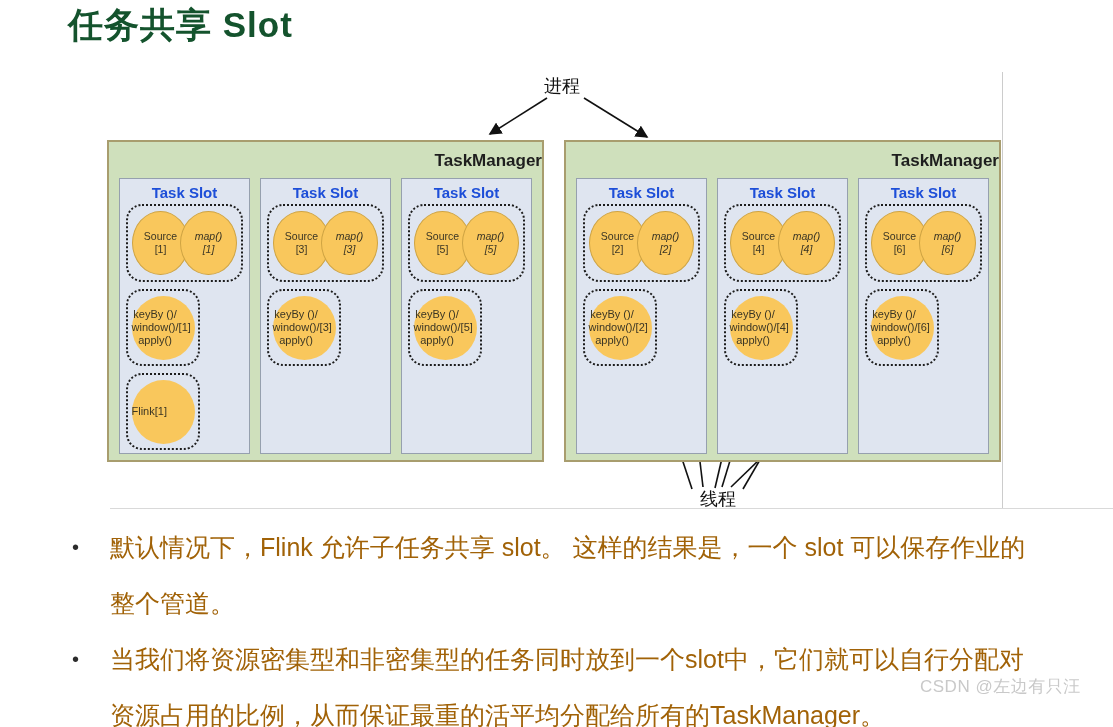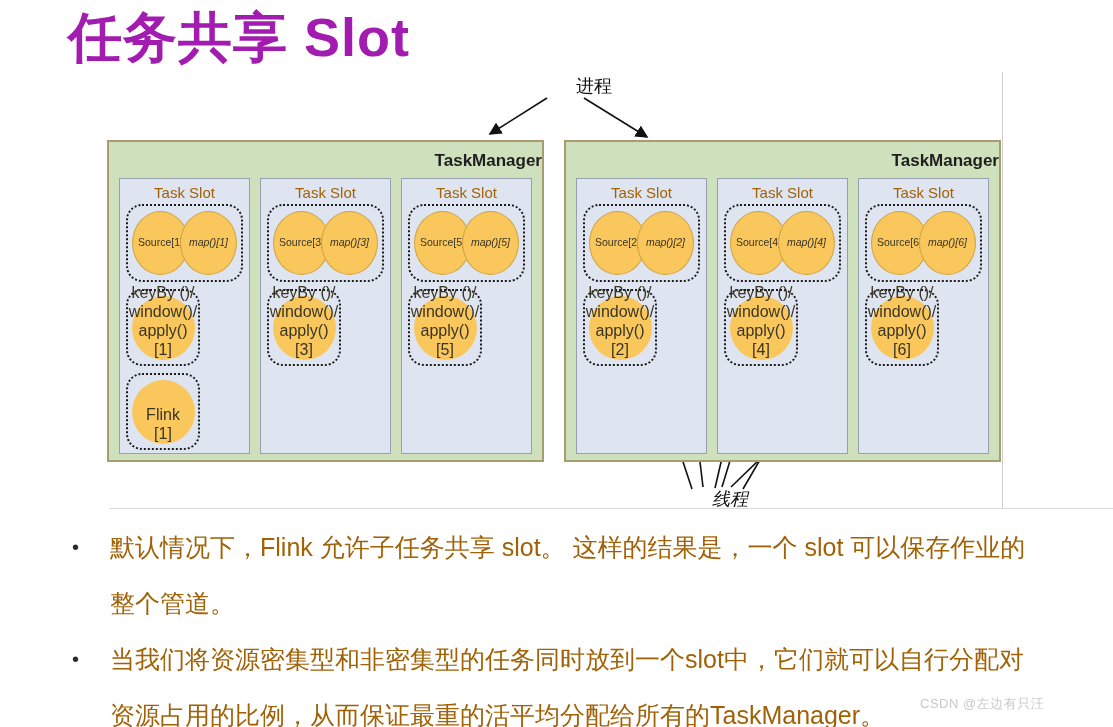--- a/index.html
+++ b/index.html
@@ -1,61 +1,61 @@
 <!DOCTYPE html>
 <html style="--tm-fill: #cfe0bc; --tm-border: #a89d6e; --slot-fill: #dfe5f0; --slot-border: #96a0ae; --task-fill: #f9c75c; --task-border: #cfa443; --dashed-border: #1c1c1c; --arrow: #111111; --watermark: #c9c9c9;"><head>
 <meta charset="utf-8">
 <style>
   html,body{margin:0;padding:0;background:#ffffff;}
   body{width:1113px;height:727px;position:relative;overflow:hidden;
        font-family:"Liberation Sans","DejaVu Sans",sans-serif;color:#2b2b2b;}
   .abs{position:absolute;}
   
-  .slide-title{left:68px;top:2px;font-size:54px;font-weight:bold;color:#a21caf;letter-spacing:1px;}
+  .slide-title{left:68px;top:2px;font-size:35px;font-weight:bold;color:#14532d;letter-spacing:1px;}
   
   .vline{left:1002px;top:72px;width:1px;height:437px;background:#cccccc;}
   .hline{left:110px;top:508px;width:1003px;height:1px;background:#d9d9d9;}
   
-  .anno{font-size:18px;color:#111;margin-left:32px;}
+  .anno{font-size:18px;color:#111;}
   .process-label{left:544px;top:74px;}
-  .thread-label{left:680px;top:487px;font-style:italic;}
+  .thread-label{left:700px;top:487px;}
   
   .tm{box-sizing:border-box;width:437px;height:322px;background:var(--tm-fill,#cfe0bc);
       border:2px solid var(--tm-border,#a89d6e);}
   .tm1{left:107px;top:140px;}
   .tm2{left:564px;top:140px;}
   .tm-label{height:36px;line-height:38px;text-align:right;font-size:17px;font-weight:600;color:#1e1e1e;}
   .slot-row{display:flex;justify-content:center;gap:10px;padding:0 9px;}
   .slot{box-sizing:border-box;width:131px;height:276px;background:var(--slot-fill,#dfe5f0);
         border:1px solid var(--slot-border,#96a0ae);}
-  .slot-title{text-align:center;font-size:15px;font-weight:400;color:#a16207;padding:5px 16px 2px;}
+  .slot-title{text-align:center;font-size:15px;font-weight:700;color:#1d4ed8;padding:5px 16px 2px;}
   .gpair{box-sizing:border-box;width:117px;height:78px;margin:1px auto 0;
          border:2px dotted var(--dashed-border,#1c1c1c);border-radius:16px;
          display:flex;align-items:center;justify-content:center;}
   .ellipse{box-sizing:border-box;width:57px;height:64px;border-radius:50%;
            background:var(--task-fill,#f9c75c);border:1px solid var(--task-border,#cfa443);
-           display:flex;flex-direction:row;align-items:center;justify-content:center;
+           display:flex;flex-direction:column;align-items:center;justify-content:center;
            font-size:10.5px;line-height:1.25;color:#3a3524;text-align:center;}
   .ellipse + .ellipse{margin-left:-9px;font-style:italic;}
   .gsingle{box-sizing:border-box;width:74px;height:77px;margin:7px 0 0 6px;
            border:2px dotted var(--dashed-border,#1c1c1c);border-radius:16px;
            display:flex;align-items:center;justify-content:center;}
   .circle{width:63px;height:64px;border-radius:50%;background:var(--task-fill,#f9c75c);
-          display:flex;flex-direction:column;align-items:center;justify-content:flex-end;
-          font-size:16px;line-height:1.18;color:#3a3524;text-align:center;}
+          display:flex;align-items:center;justify-content:flex-start;
+          font-size:11px;line-height:1.18;color:#3a3524;text-align:center;}
   .cname{white-space:pre-line;}
   
   .arrows{left:0;top:0;pointer-events:none;}
   
   .bullets{left:72px;top:519px;width:968px;}
   .bullet{display:flex;}
   .bullet-marker{width:38px;font-size:20px;line-height:56px;color:#2b2b2b;}
   .bullet-text{flex:1;font-size:25px;line-height:56px;color:#a16207;}
   
-  .watermark{left:920px;top:695px;font-size:13px;color:var(--watermark,#c9c9c9);letter-spacing:0.5px;}
+  .watermark{left:920px;top:675px;font-size:17px;color:var(--watermark,#c9c9c9);letter-spacing:0.5px;}
 </style>
 </head>
 <body>
 
 <div class="abs slide-title">任务共享 Slot</div>
 
 <div class="abs vline"></div>
 <div class="abs hline"></div>
 
 <div class="abs anno process-label">进程</div>

